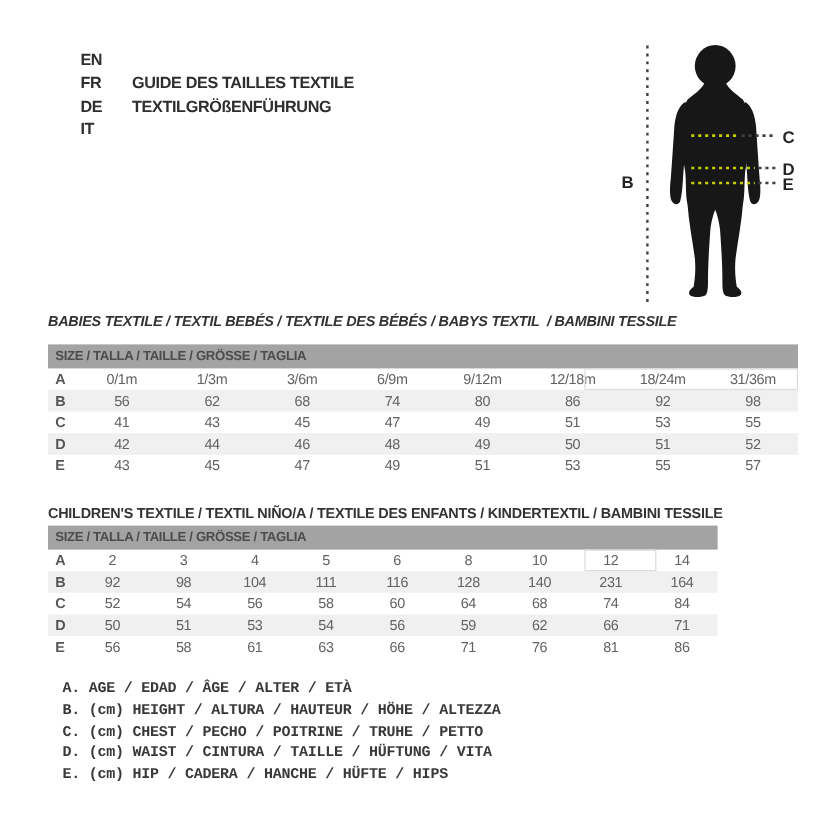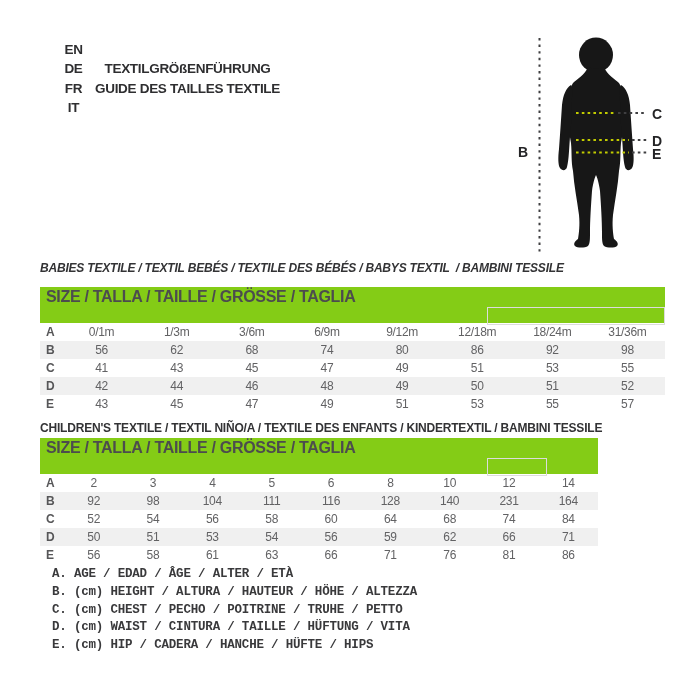--- a/index.html
+++ b/index.html
@@ -1,32 +1,32 @@
 <!DOCTYPE html>
 <html><head>
 <meta charset="utf-8">
 <style>
   html,body{margin:0;padding:0;background:#fff;}
   *{box-sizing:border-box;}
   body{font-family:"Liberation Sans","DejaVu Sans",sans-serif;}
   #stage{position:relative;width:700px;height:700px;background:#ffffff;overflow:hidden;letter-spacing:-0.3px;}
 
   
-  .lang-list{position:absolute;left:52px;top:40px;text-align:center;}
+  .lang-list{position:absolute;left:67px;top:40px;}
   .lang-row{display:grid;grid-template-columns:43px auto;line-height:19.4px;font-size:13.5px;font-weight:700;color:#2e2e30;}
 
   
   .figure{position:absolute;left:505px;top:25px;width:170px;height:235px;}
 
   
   .sec-title{position:absolute;left:40px;font-size:12px;font-weight:700;color:#333335;letter-spacing:-0.2px;white-space:pre;}
 
   
   .table{position:absolute;left:40px;background:#fff;}
-  .thead{height:36px;line-height:20px;background:#84cc16;color:#4c4c4e;font-size:16px;font-weight:700;padding-left:6px;}
+  .thead{height:20px;line-height:20px;background:#a3a3a3;color:#4c4c4e;font-size:11px;font-weight:700;padding-left:6px;}
   .trow{display:grid;height:18px;line-height:18px;font-size:12px;color:#626264;}
   .trow:nth-child(odd){background:#f0f0f0;}
   .g8{grid-template-columns:24px repeat(8,1fr);}
   .g9{grid-template-columns:24px repeat(9,1fr);}
   .lbl{text-align:left;padding-left:6px;color:#565658;font-weight:700;}
   .c{text-align:center;}
   .hl{position:absolute;border:1px solid #dcdcdc;background:transparent;pointer-events:none;}
 
   
   .legend{position:absolute;left:52px;top:566px;font-family:Liberation Mono, monospace;}
@@ -37,26 +37,26 @@
 </head>
 <body>
 
 <div id="stage">
 
   <div class="lang-list">
     <div class="lang-row">
         <span>EN</span>
       </div>
     <div class="lang-row">
+        <span>FR</span>
+        <span>GUIDE DES TAILLES TEXTILE</span>
+      </div>
+    <div class="lang-row">
         <span>DE</span>
         <span>TEXTILGRÖßENFÜHRUNG</span>
-      </div>
-    <div class="lang-row">
-        <span>FR</span>
-        <span>GUIDE DES TAILLES TEXTILE</span>
       </div>
     <div class="lang-row">
         <span>IT</span>
       </div>
   </div>
 
   <svg class="figure" viewBox="0 0 170 235">
 
     <line x1="34.5" y1="13" x2="34.5" y2="228" stroke="#3f3f41" stroke-width="2" stroke-dasharray="2.4 4.2"></line>
 

